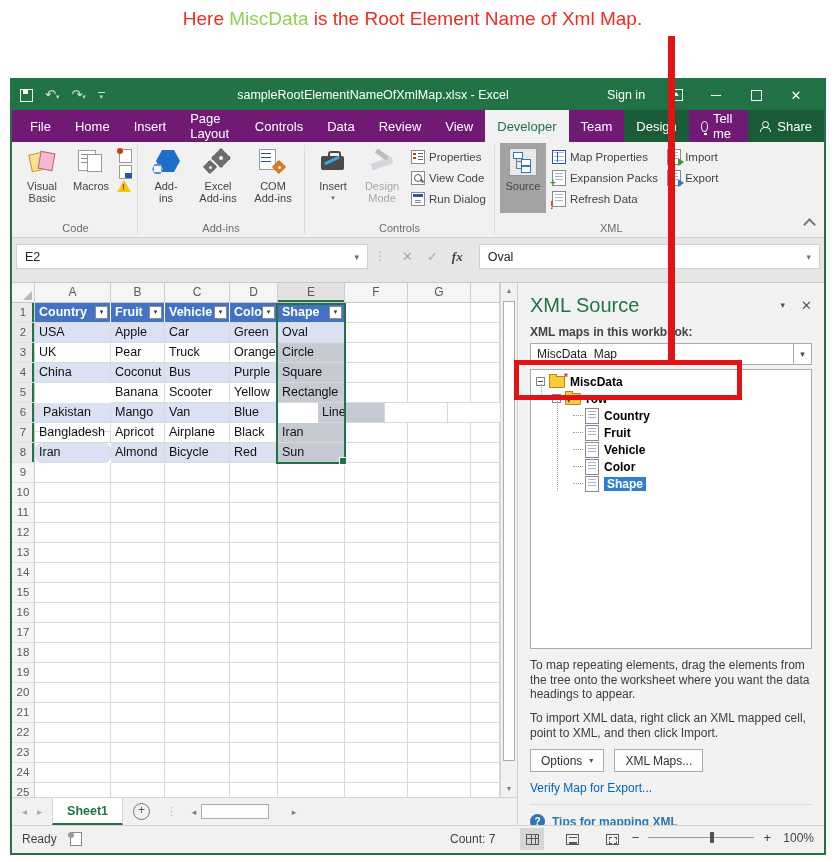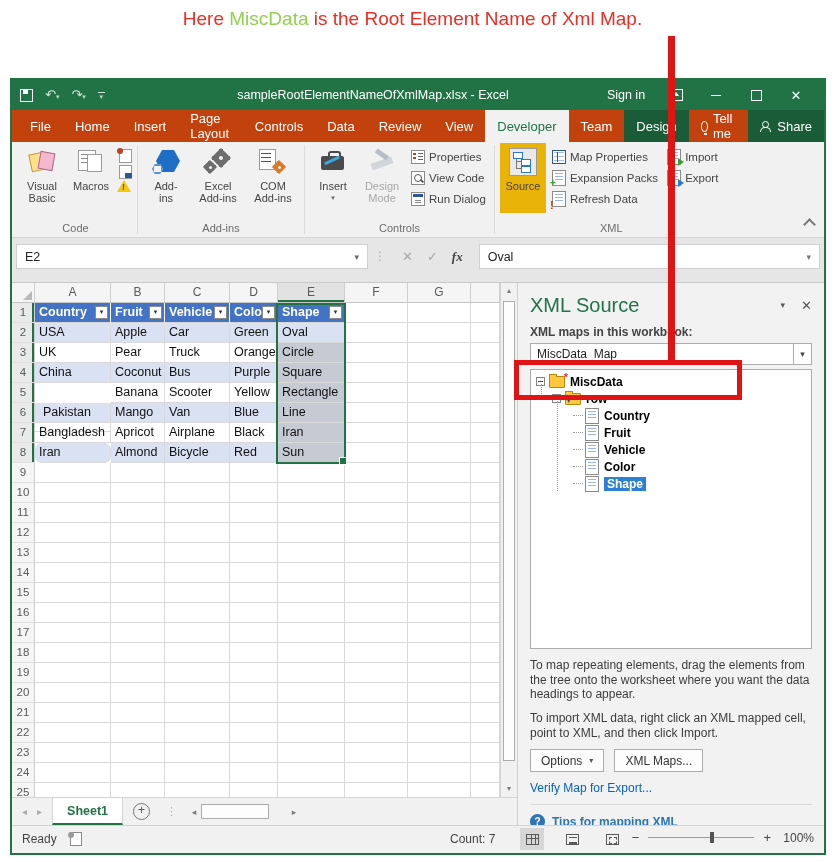--- a/index.html
+++ b/index.html
@@ -27,39 +27,39 @@
   .tb-title{flex:1;text-align:center;color:#fff;}
   .tb-right{display:flex;align-items:center;gap:0;}
   .tb-btn{width:40px;text-align:center;display:flex;justify-content:center;align-items:center;height:30px;}
   .i-ribopt{width:12px;height:10px;border:1px solid #fff;position:relative;}
   .i-ribopt::before{content:"";position:absolute;left:3px;top:2px;border-left:3px solid transparent;border-right:3px solid transparent;border-bottom:4px solid #fff;}
   .i-min{width:10px;height:1px;background:#fff;}
   .i-max{width:9px;height:9px;border:1px solid #fff;}
   .i-close{color:#fff;font-size:13px;}
 
   
-  .menubar{height:32px;background:#c2410c;display:flex;align-items:stretch;padding-left:6px;font-size:13px;color:#fff;flex:0 0 auto;}
+  .menubar{height:32px;background:#701a75;display:flex;align-items:stretch;padding-left:6px;font-size:13px;color:#fff;flex:0 0 auto;}
   .mtab{display:flex;align-items:center;padding:0 12px;cursor:default;}
   .mtab.active{background:#f1f1f1;color:#217346;}
   .mtab.dark{background:#1a5c38;}
   .i-bulb{width:9px;height:9px;border:1.5px solid #fff;border-radius:50%;position:relative;margin-right:5px;}
   .i-bulb::after{content:"";position:absolute;left:2px;bottom:-4px;width:3px;height:2px;background:#fff;}
   .i-person{width:12px;height:10px;position:relative;margin-right:5px;}
   .i-person::before{content:"";position:absolute;left:2px;top:0;width:5px;height:5px;border:1px solid #fff;border-radius:50%;}
   .i-person::after{content:"";position:absolute;left:0;bottom:-1px;width:9px;height:4px;border:1px solid #fff;border-bottom:none;border-radius:5px 5px 0 0;}
 
   
   .ribbon{height:96px;background:#f1f1f1;border-bottom:1px solid #d5d5d5;display:flex;align-items:stretch;flex:0 0 auto;position:relative;padding-left:2px;box-sizing:border-box;}
   .rgroup{display:flex;flex-direction:column;padding:1px 5px 0;}
   .rbody{flex:1;display:flex;align-items:flex-start;gap:3px;}
   .rlabel{height:15px;text-align:center;font-size:11px;color:#6d6d6d;line-height:13px;}
   .rdiv{width:1px;background:#dcdcdc;margin:3px 0;}
   .bigbtn{width:46px;height:70px;display:flex;flex-direction:column;align-items:center;padding-top:4px;box-sizing:border-box;font-size:11px;color:#444;text-align:center;line-height:12px;}
   .bigbtn .bicon{height:30px;display:flex;align-items:center;justify-content:center;margin-bottom:3px;}
-  .bigbtn.sel{background:#eab308;align-items:center;}
+  .bigbtn.sel{background:#a3a3a3;align-items:center;}
   .bigbtn.disabled{color:#a8a8a8;}
   .smallcol{display:flex;flex-direction:column;gap:1px;padding-top:4px;}
   .smallbtn{display:flex;align-items:center;gap:4px;height:20px;font-size:11.5px;color:#444;padding:0 3px;white-space:nowrap;}
   .minicol{display:flex;flex-direction:column;gap:2px;padding-top:5px;}
   .rib-collapse{position:absolute;right:10px;bottom:8px;width:7px;height:7px;border-top:2px solid #777;border-right:2px solid #777;transform:rotate(-45deg);}
 
   
   .i-vb{width:26px;height:24px;position:relative;}
   .i-vb::before{content:"";position:absolute;left:1px;top:3px;width:13px;height:16px;background:#ffe08a;border:1px solid #b99a3c;transform:rotate(-12deg);}
   .i-vb::after{content:"";position:absolute;right:1px;top:2px;width:13px;height:16px;background:#f6b8cf;border:1px solid #b06a8a;transform:rotate(10deg);}
@@ -561,21 +561,21 @@
             <div class="cell" style="width: 63px;"></div>
             <div class="cell" style="width: 63px;"></div>
             <div class="cell" style="width: 29px;"></div>
           </div>
           <div class="grow">
             <div class="gut selrow">6</div>
             <div class="cell band" style="width: 76px; padding-left: 8px;">Pakistan</div>
             <div class="cell band" style="width: 54px;">Mango</div>
             <div class="cell band" style="width: 65px;">Van</div>
             <div class="cell band" style="width: 48px;">Blue</div>
-            <div class="cell band selgray" style="width: 67px;">Line</div>
+            <div class="cell band selgray" style="width: 67px; margin-left: 40px;">Line</div>
             <div class="cell" style="width: 63px;"></div>
             <div class="cell" style="width: 63px;"></div>
             <div class="cell" style="width: 29px;"></div>
           </div>
           <div class="grow">
             <div class="gut selrow">7</div>
             <div class="cell" style="width: 76px;">Bangladesh</div>
             <div class="cell" style="width: 54px;">Apricot</div>
             <div class="cell" style="width: 65px;">Airplane</div>
             <div class="cell" style="width: 48px;">Black</div>

